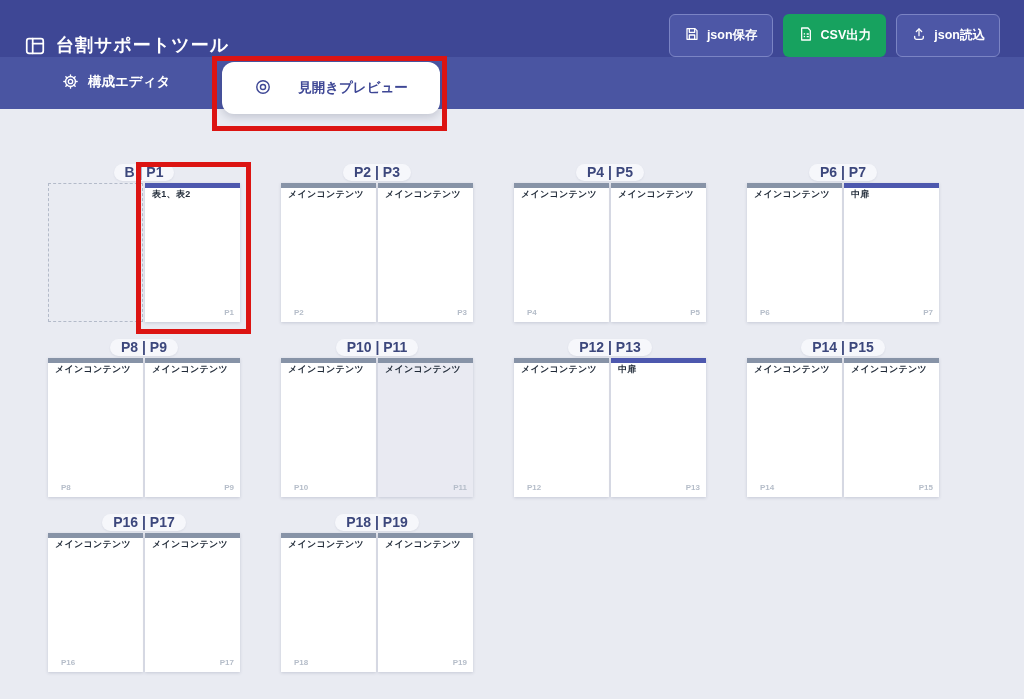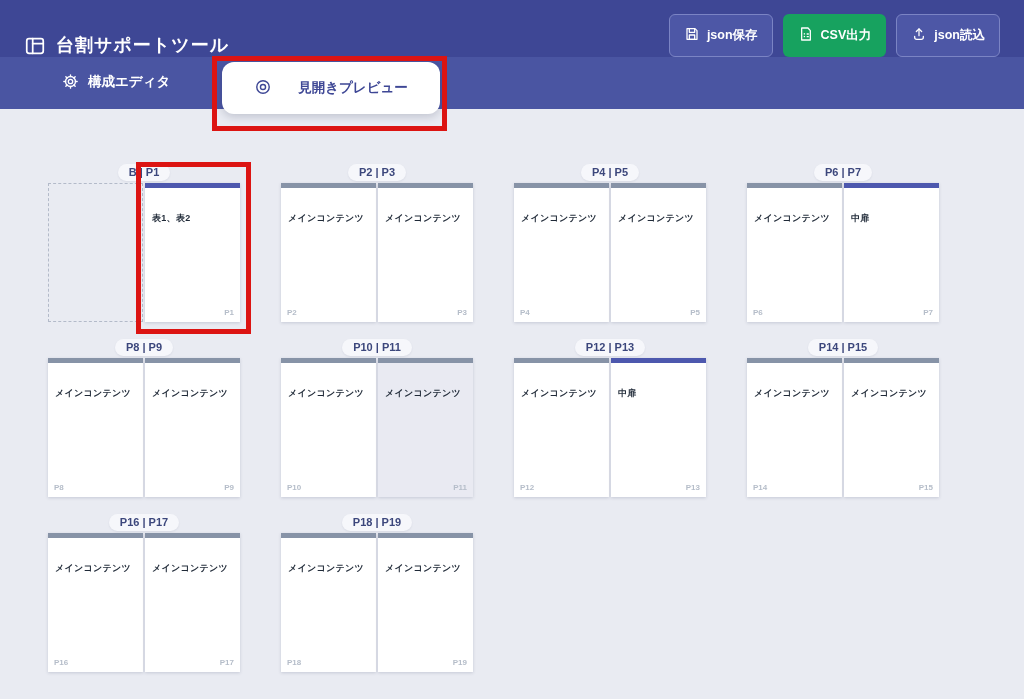--- a/index.html
+++ b/index.html
@@ -40,36 +40,36 @@
     background:#fff;border-radius:12px;z-index:3;
     display:flex;align-items:center;justify-content:center;gap:26px;
     color:var(--header-bg,#3e4795);font-weight:bold;font-size:13.5px;
     box-shadow:0 3px 8px rgba(20,25,60,.18);cursor:pointer;
   }
   
   .content{padding:55px 0 0 48px;}
   .grid{display:grid;grid-template-columns:repeat(4,192px);column-gap:41px;row-gap:17px;}
   .badge{
     width:max-content;margin:0 auto 2px;background:#f6f7fb;
-    color:var(--badge-text,#3c477c);font-size:11px;font-weight:bold;
+    color:var(--badge-text,#3c477c);font-size:14px;font-weight:bold;
     padding:2px 11px;border-radius:9px;line-height:13px;
     box-shadow:0 1px 2px rgba(40,50,90,.08);
   }
   .pages{display:flex;gap:2px;height:139px;}
   .page{
     position:relative;width:95px;background:#fff;box-sizing:border-box;
     box-shadow:0 1px 3px rgba(40,50,90,.18);
   }
   .page.placeholder{background:transparent;box-shadow:none;border:1.5px dashed #b3bac9;}
   .page.tinted{background:#e9eaf2;}
   .bar{height:5px;background:var(--bar-gray,#8793a7);}
   .bar.accent{background:var(--accent,#4d58ae);}
-  .plabel{padding:24px 7px 0;font-size:9px;font-weight:bold;color:#1f2937;letter-spacing:.3px;}
+  .plabel{padding:0 7px 0;font-size:9px;font-weight:bold;color:#1f2937;letter-spacing:.3px;}
   .pnum{position:absolute;bottom:5px;font-size:8px;font-weight:bold;color:var(--page-num,#b5bdc9);margin-top:36px;}
-  .pnum.pl{left:6px}.pnum.pr{right:6px}
+  .pnum.pl{left:13px}.pnum.pr{right:6px}
   
   .annobox{
     position:absolute;border:5px solid var(--annotation-red,#dc1412);
     box-sizing:border-box;z-index:10;pointer-events:none;background:transparent;
   }
   #anno-tab{left:212px;top:56px;width:235px;height:75px;}
   #anno-page{left:136px;top:162px;width:115px;height:172px;}
 </style>
 </head>
 <body>

